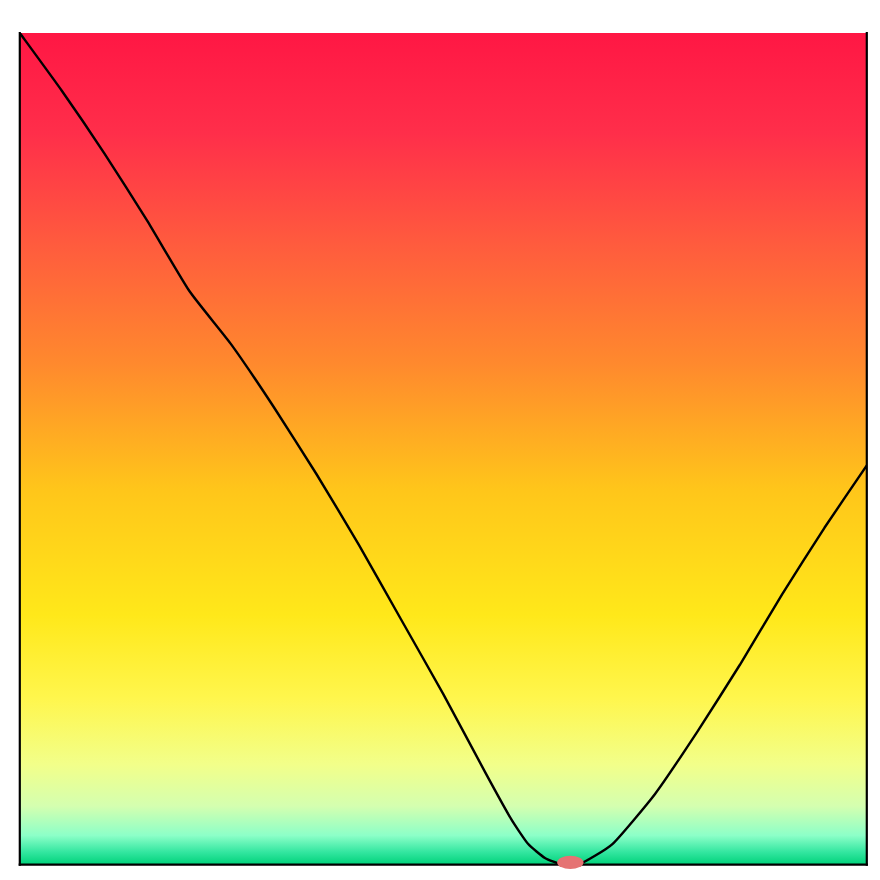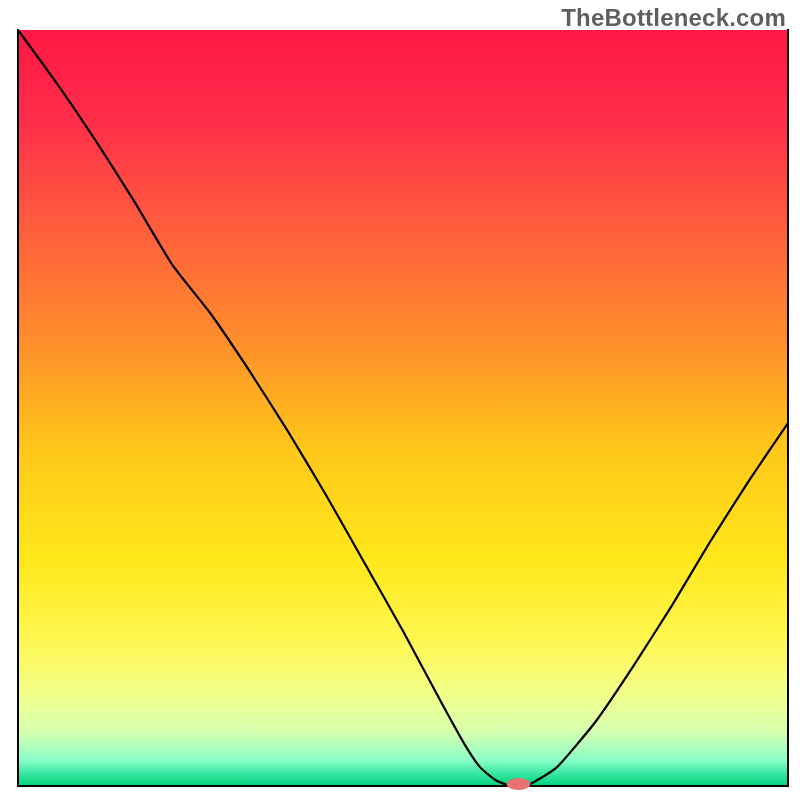--- a/index.html
+++ b/index.html
@@ -27,21 +27,20 @@
     z-index: 10;
   }
   svg {
     display: block;
   }
 </style>
 </head>
 <body>
 
 <div class="chart-container">
-  <div class="watermark">TheBottleneck.com</div>
   <svg id="chart-svg" width="800" height="800" viewBox="0 0 800 800">
     <defs>
       <linearGradient id="bg-grad" x1="0" y1="0" x2="0" y2="1">
           <stop offset="0.00%" stop-color="#ff1744"></stop>
           <stop offset="12.00%" stop-color="#ff2e4a"></stop>
           <stop offset="25.00%" stop-color="#ff5a3e"></stop>
           <stop offset="40.00%" stop-color="#ff8a2d"></stop>
           <stop offset="55.00%" stop-color="#ffc61a"></stop>
           <stop offset="70.00%" stop-color="#ffe81a"></stop>
           <stop offset="80.00%" stop-color="#fff64d"></stop>

